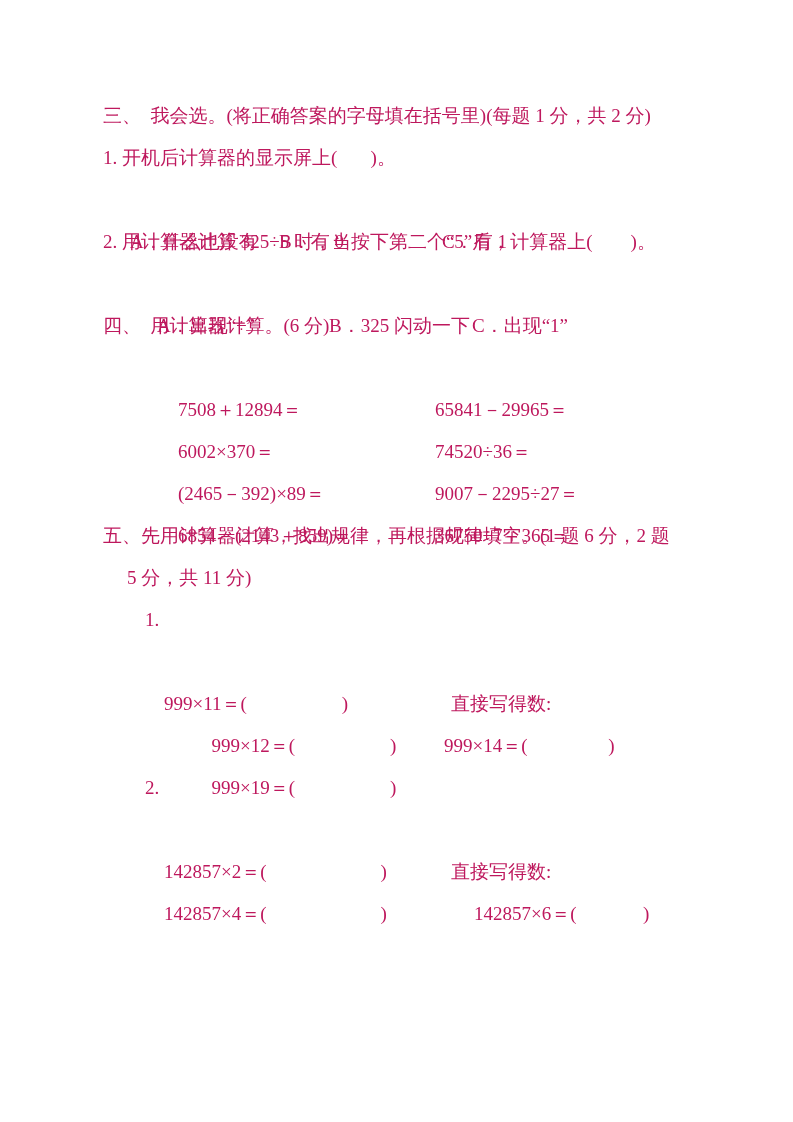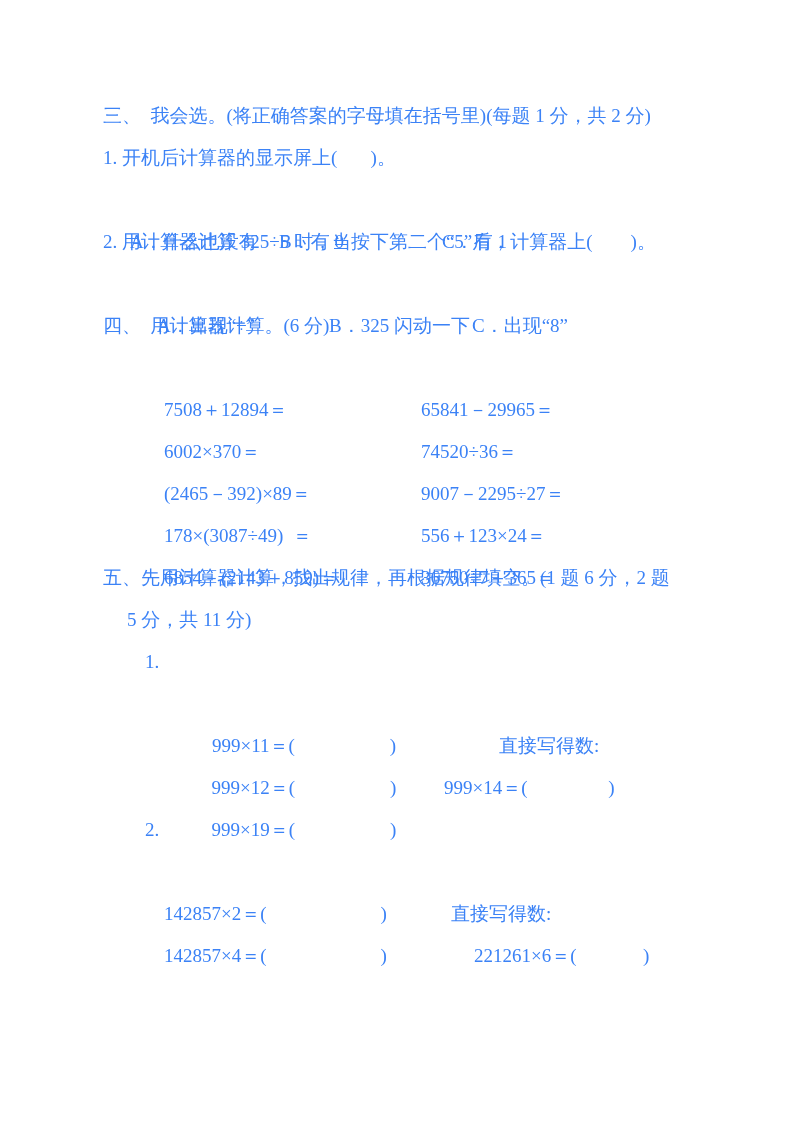--- a/index.html
+++ b/index.html
@@ -1,21 +1,21 @@
 <!DOCTYPE html>
 <html><head>
 <meta charset="utf-8">
 <style>
   html,body { margin:0; padding:0; background:#ffffff; }
   .page {
     position: relative;
     width: 793px;
     height: 1122px;
     background: #ffffff;
-    color: #3b82f6;
+    color: #be185d;
     font-family: "Liberation Serif", "DejaVu Serif", serif;
     font-size: 19px;
     box-sizing: border-box;
     padding-top: 95px;
     overflow: hidden;
   }
   .line {
     height: 42px;
     line-height: 42px;
     white-space: pre;
@@ -24,58 +24,55 @@
   .ind-q   { padding-left: 103px; }  
   .ind-s   { padding-left: 145px; }  
   .ind-h2  { padding-left: 127px; }  
   .opts1   { padding-left: 111px; }
   .opts2   { padding-left: 138px; }
   .o1a { display:inline-block; width:149px; }
   .o1b { display:inline-block; width:163px; }
   .o2a { display:inline-block; width:138px; }
   .o2b { display:inline-block; width:143px;margin-left:34px; }
   
-  .c4   { display:inline-block; width:257px; }  
+  .c4   { display:inline-block; width:257px;margin-left:14px; }  
   .c5a  { display:inline-block; width:280px;text-align:center; }  
-  .c5af { display:inline-block; width:287px;margin-left:48px; }  
+  .c5af { display:inline-block; width:287px; }  
   .c5b  { display:inline-block; width:310px; }  
   .c5bf { display:inline-block; width:287px; }  
 </style>
 </head>
 <body>
 
 <div class="page">
 
   <div class="line ind-q">三、  我会选。(将正确答案的字母填在括号里)(每题 1 分，共 2 分)</div>
 
   <div class="line ind-q">1. 开机后计算器的显示屏上(       )。</div>
 
   <div class="line opts1">
     <span class="o1a">A．什么也没有</span><span class="o1b">B．有 0</span><span>C．有 1</span>
   </div>
 
   <div class="line ind-q">2. 用计算器计算 325÷5 时，当按下第二个“5”后，计算器上(        )。</div>
 
   <div class="line opts2">
-    <span class="o2a">A．出现“÷”</span><span class="o2b">B．325 闪动一下</span><span>C．出现“8”</span>
+    <span class="o2a">A．出现“÷”</span><span class="o2b">B．325 闪动一下</span><span>C．出现“1”</span>
   </div>
 
   <div class="line ind-q">四、  用计算器计算。(6 分)</div>
 
   <div class="line ind-s">
     <span class="c4">7508＋12894＝</span><span>65841－29965＝</span>
   </div>
   <div class="line ind-s">
     <span class="c4">6002×370＝</span><span>74520÷36＝</span>
   </div>
   <div class="line ind-s">
     <span class="c4">(2465－392)×89＝</span><span>9007－2295÷27＝</span>
-  </div>
-  <div class="line ind-s">
-    <span class="c4">178×(3087÷49)  ＝</span><span>556＋123×24＝</span>
   </div>
   <div class="line ind-s">
     <span class="c4">6854－(2143＋859)＝</span><span>36750÷7＋365＝</span>
   </div>
 
   <div class="line ind-q">五、先用计算器计算，找出规律，再根据规律填空。(1 题 6 分，2 题</div>
   <div class="line ind-h2">5 分，共 11 分)</div>
 
   <div class="line ind-s">1.</div>
 
@@ -88,16 +85,16 @@
   <div class="line ind-s">
     <span class="c5a">999×19＝(                    )</span>
   </div>
 
   <div class="line ind-s">2.</div>
 
   <div class="line ind-s">
     <span class="c5bf">142857×2＝(                        )</span><span>直接写得数:</span>
   </div>
   <div class="line ind-s">
-    <span class="c5b">142857×4＝(                        )</span><span>221261×6＝(              )</span>
+    <span class="c5b">142857×4＝(                        )</span><span>142857×6＝(              )</span>
   </div>
 
 </div>
 
 </body></html>

